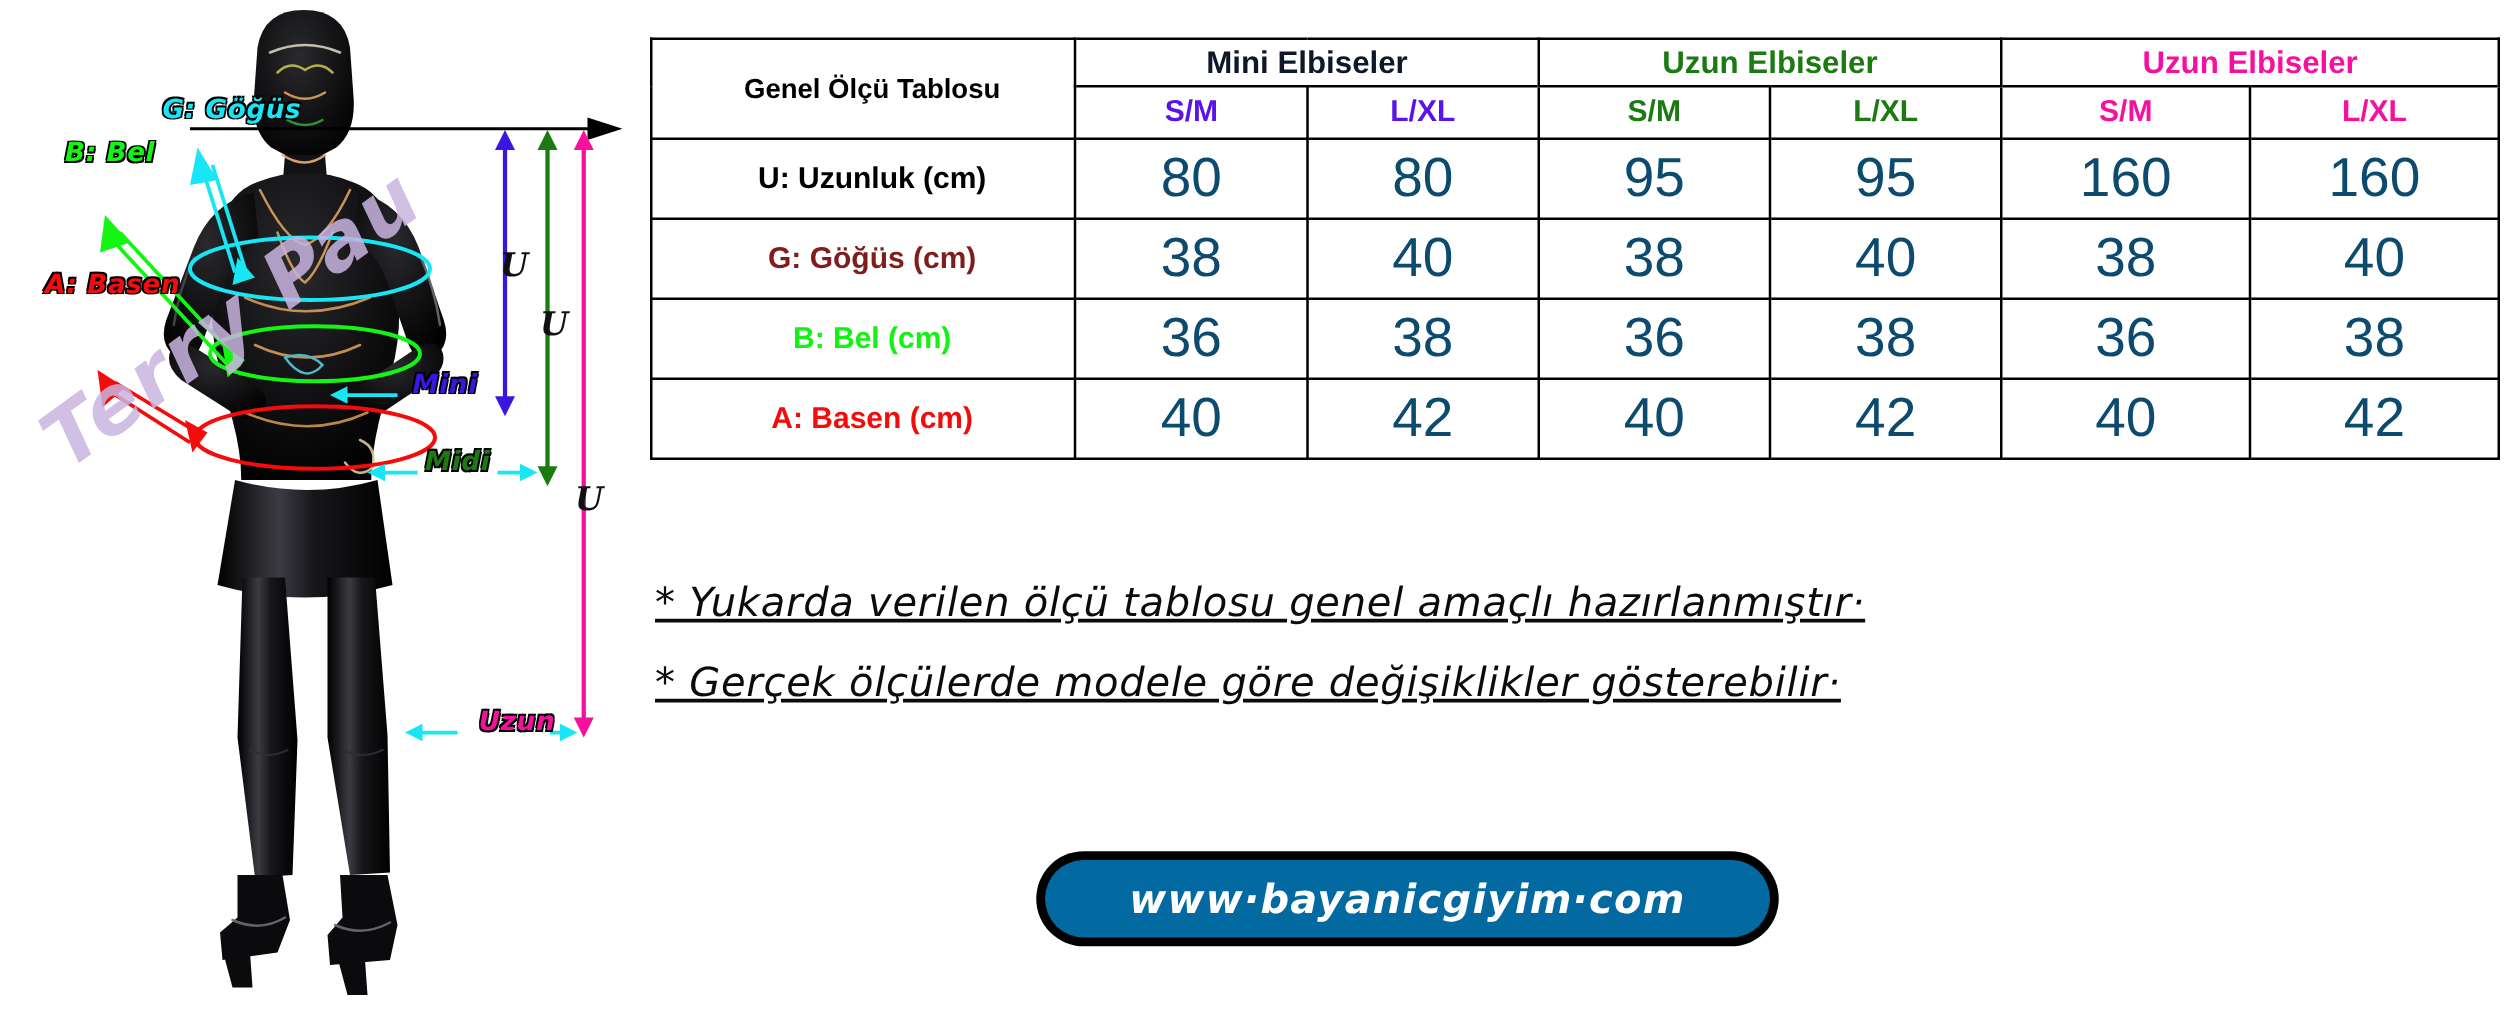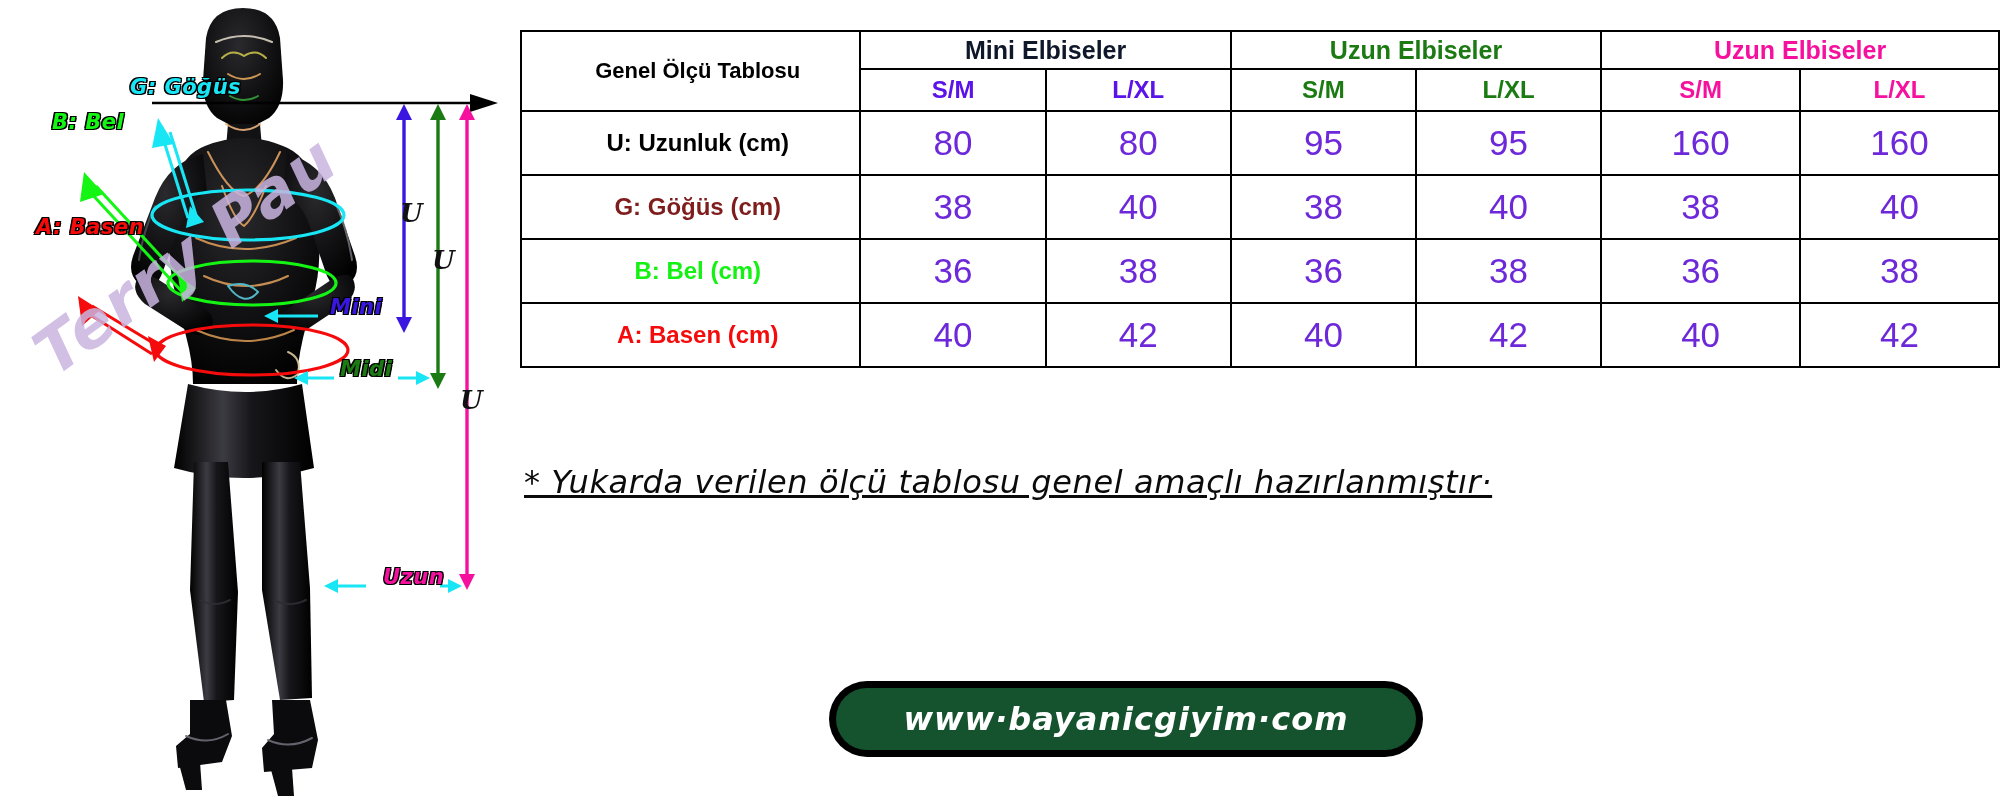--- a/index.html
+++ b/index.html
@@ -52,27 +52,27 @@
   .grp.uzun{color:#f5119e;}
   .sub{font-weight:bold;font-size:24px;height:40px;}
   .sub.mini{color:#5a13e8;}
   .sub.midi{color:#1b7a12;}
   .sub.uzun{color:#f5119e;}
   .rowlbl{font-weight:bold;font-size:24px;text-align:left;padding-left:14px !important;}
   .rowlbl.c-u{color:#000;}
   .rowlbl.c-g{color:#7f1d1d;}
   .rowlbl.c-b{color:#13f213;}
   .rowlbl.c-a{color:#f40c0c;}
-  .val{font-size:35px;color:#6d28d9;font-family:"Liberation Sans",sans-serif;height:62px;}
+  .val{font-size:44px;color:#0c4a6e;font-family:"Liberation Sans",sans-serif;height:62px;}
 
   .notes{position:absolute;left:0px;top:450px;width:1492px;}
   .note{font-family:"DejaVu Sans",sans-serif;font-style:italic;font-size:32px;color:#0b0b0b;
         letter-spacing:.6px;height:64px;line-height:64px;white-space:nowrap;padding-left:6px;text-decoration:underline;}
 
-  .urlbanner{position:absolute;left:318px;top:688px;width:580px;height:62px;background:#14532d;
+  .urlbanner{position:absolute;left:318px;top:688px;width:580px;height:62px;background:#0369a1;
              border-radius:34px;display:flex;align-items:center;justify-content:center;
              box-shadow:0 0 0 7px #000;}
   .urlbanner span{font-family:"DejaVu Sans",sans-serif;font-style:italic;font-weight:bold;
              font-size:32px;color:#fff;letter-spacing:1px;white-space:nowrap;}
 </style>
 </head>
 <body>
 
 <div class="stage">
 
@@ -280,19 +280,20 @@
           <td class="val">40</td>
           <td class="val">42</td>
           <td class="val">40</td>
           <td class="val">42</td>
         </tr>
       </tbody>
     </table>
 
     <div class="notes">
       <div class="note">* Yukarda verilen ölçü tablosu genel amaçlı hazırlanmıştır·</div>
+      <div class="note">* Gerçek ölçülerde modele göre değişiklikler  gösterebilir·</div>
     </div>
 
     <div class="urlbanner">
       <span>www·bayanicgiyim·com</span>
     </div>
   </div>
 </div>
 
 </body></html>

